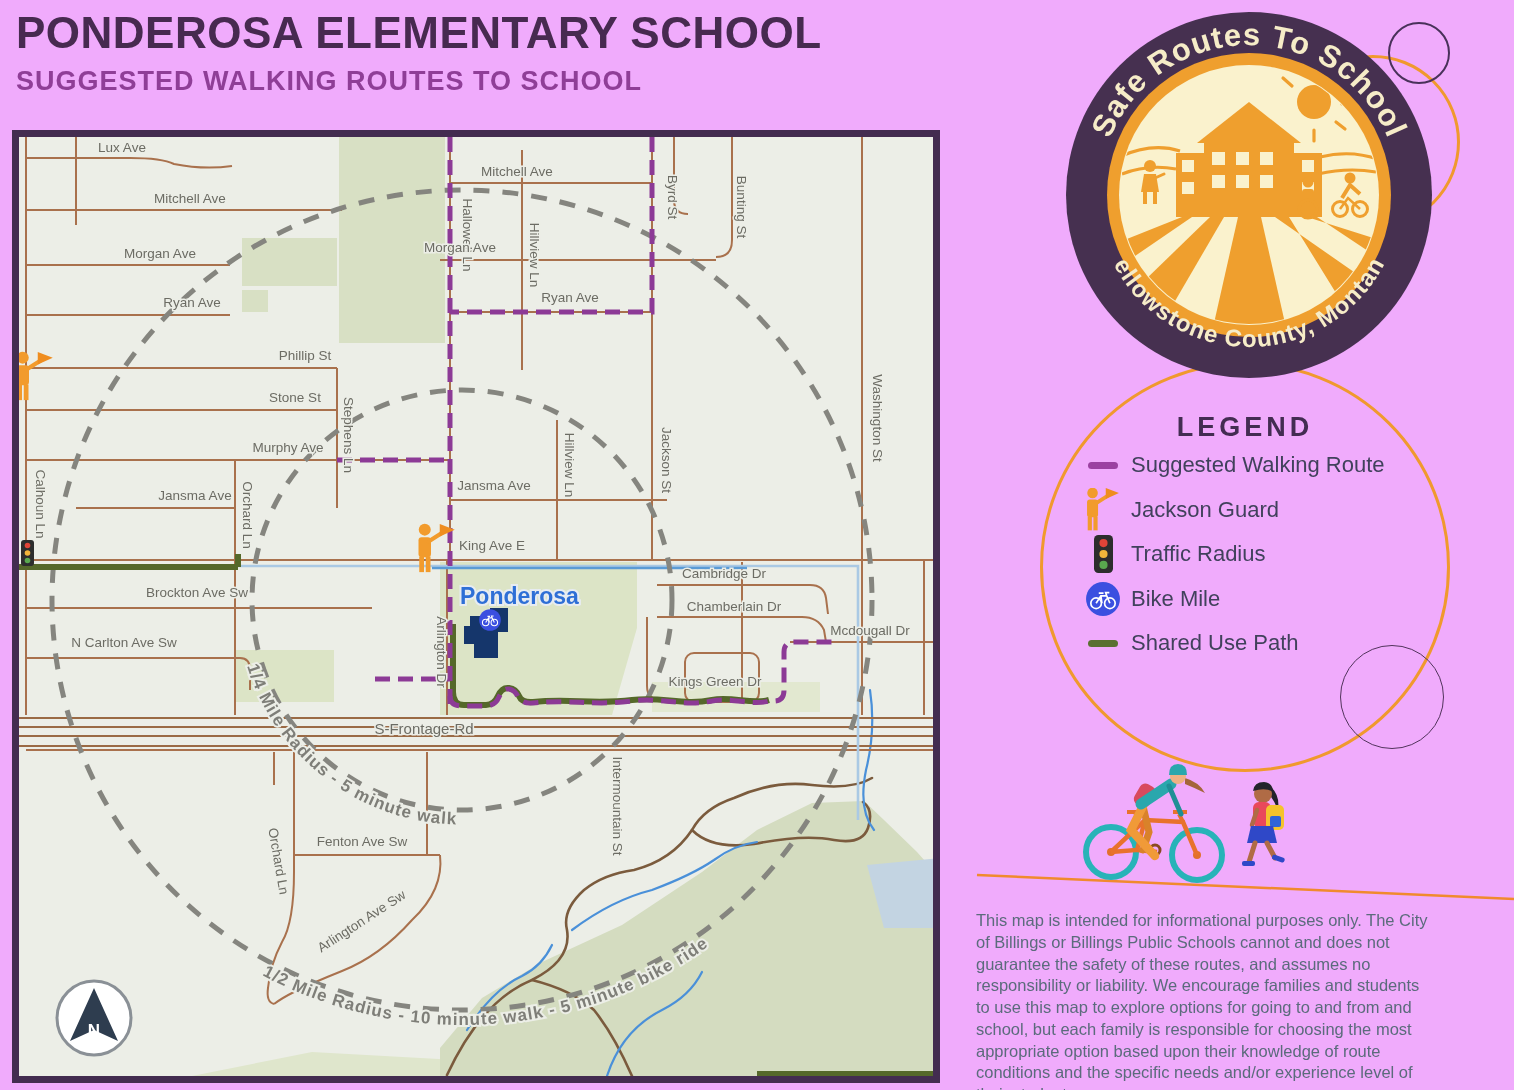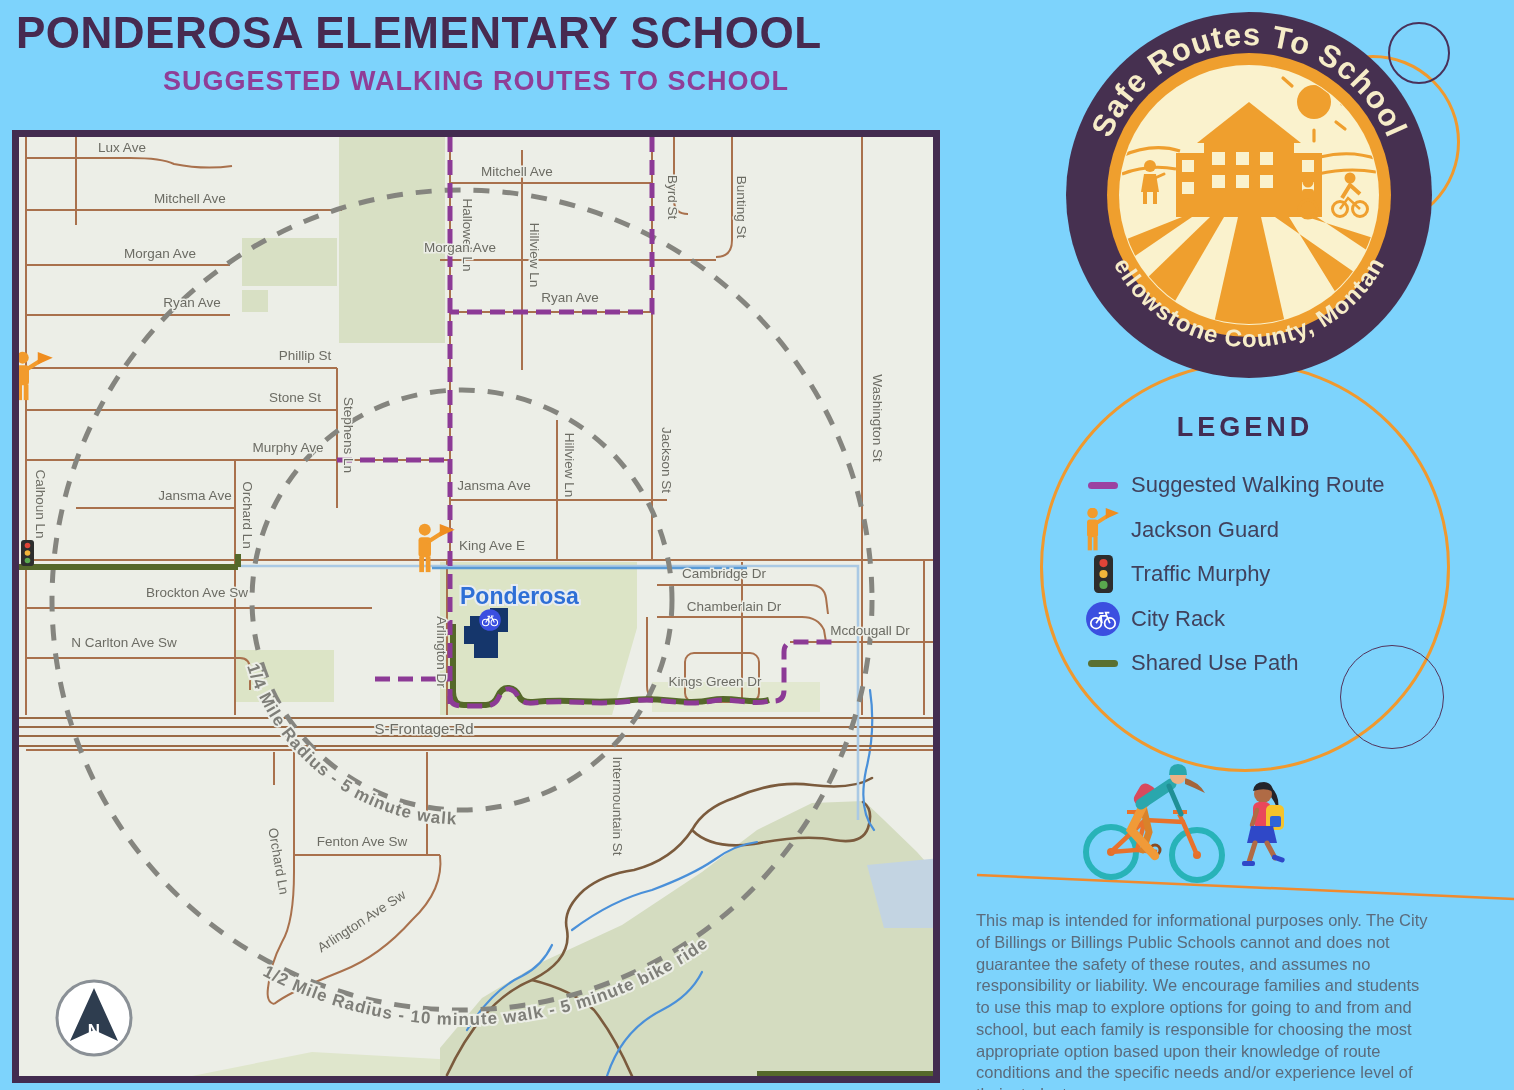--- a/index.html
+++ b/index.html
@@ -1,30 +1,30 @@
 <!DOCTYPE html>
 <html><head>
 <meta charset="utf-8">
 <style>
   html,body{margin:0;padding:0;background:#fff;}
-  #page{position:relative;width:1514px;height:1090px;background:#7dd3fc;overflow:hidden;
+  #page{position:relative;width:1514px;height:1090px;background:#f0abfc;overflow:hidden;
         font-family:"Liberation Sans","DejaVu Sans",sans-serif;}
   
   #hdr{position:absolute;left:16px;top:8px;width:920px;}
   #hdr h1{margin:0;font-size:44px;font-weight:800;letter-spacing:.5px;color:#472a50;}
-  #hdr h2{margin:8px 0 0 0;text-align:center;font-size:27px;font-weight:600;letter-spacing:1px;color:#8f3e97;}
+  #hdr h2{margin:8px 0 0 0;text-align:left;font-size:27px;font-weight:600;letter-spacing:1px;color:#8f3e97;}
   
   .circ{position:absolute;border-radius:50%;}
   #circ-orange-top{left:1286px;top:55px;width:168px;height:168px;border:3.5px solid #f0992e;}
   #circ-purple-top{left:1388px;top:22px;width:58px;height:58px;border:2px solid #49315a;}
   #circ-legend{left:1040px;top:362px;width:404px;height:404px;border:3px solid #f0992e;}
   #circ-purple-bot{left:1340px;top:645px;width:102px;height:102px;border:1.6px solid #52345c;}
   
   #legend{position:absolute;left:1075px;top:412px;width:340px;}
-  #legend .lg-title{text-align:center;font-size:27px;font-weight:600;letter-spacing:4px;color:#432c52;margin-bottom:20px;}
+  #legend .lg-title{text-align:center;font-size:27px;font-weight:600;letter-spacing:4px;color:#432c52;}
   .lg-row{display:flex;align-items:center;height:44.5px;text-align:right;}
   .lg-icon{width:56px;display:flex;justify-content:center;align-items:center;flex:none;}
   .lg-label{font-size:22px;color:#41415c;}
   .dash{width:30px;height:7px;border-radius:4px;}
   .dash.purple{background:#9b41a1;}
   .dash.green{background:#5a7031;}
   
   #disclaimer{position:absolute;left:976px;top:910px;width:455px;font-size:16.5px;line-height:1.32;color:#5b6b7c;}
   svg text{user-select:none;}
   .stl{font-size:13.5px;font-weight:500;fill:#6c6c64;stroke:#eceee7;stroke-width:3px;paint-order:stroke;text-anchor:middle;}
@@ -353,34 +353,34 @@
     </div>
     <div class="lg-row">
       <div class="lg-icon">
         <svg width="19" height="38" viewBox="0 0 13 26">
           <rect x="0" y="0" width="13" height="26" rx="3" fill="#2d2d2d"></rect>
           <circle cx="6.5" cy="5.5" r="2.8" fill="#e04438"></circle>
           <circle cx="6.5" cy="13" r="2.8" fill="#f2b63a"></circle>
           <circle cx="6.5" cy="20.5" r="2.8" fill="#59a84e"></circle>
         </svg>
       </div>
-      <div class="lg-label">Traffic Murphy</div>
+      <div class="lg-label">Traffic Radius</div>
     </div>
     <div class="lg-row">
       <div class="lg-icon">
         <svg width="36" height="36" viewBox="-17 -17 34 34">
           <circle cx="0" cy="0" r="16" fill="#3b4fe0"></circle>
           <g stroke="#fff" stroke-width="1.6" fill="none">
             <circle cx="-6.5" cy="4" r="5"></circle>
               <circle cx="6.5" cy="4" r="5"></circle>
             <path d="M-6.5,4 L-2,-3 L3.5,-3 L6.5,4 M-2,-3 L-1,4 M-4,-5.5 L0.5,-5.5 M3.5,-3 L2.5,-6 L6,-6"></path>
           </g>
         </svg>
       </div>
-      <div class="lg-label">City Rack</div>
+      <div class="lg-label">Bike Mile</div>
     </div>
     <div class="lg-row">
       <div class="lg-icon">
           <div class="dash green"></div>
         </div>
       <div class="lg-label">Shared Use Path</div>
     </div>
   </div>
 
   <svg style="position:absolute;left:975px;top:752px;" width="539" height="153" viewBox="0 0 539 153">

